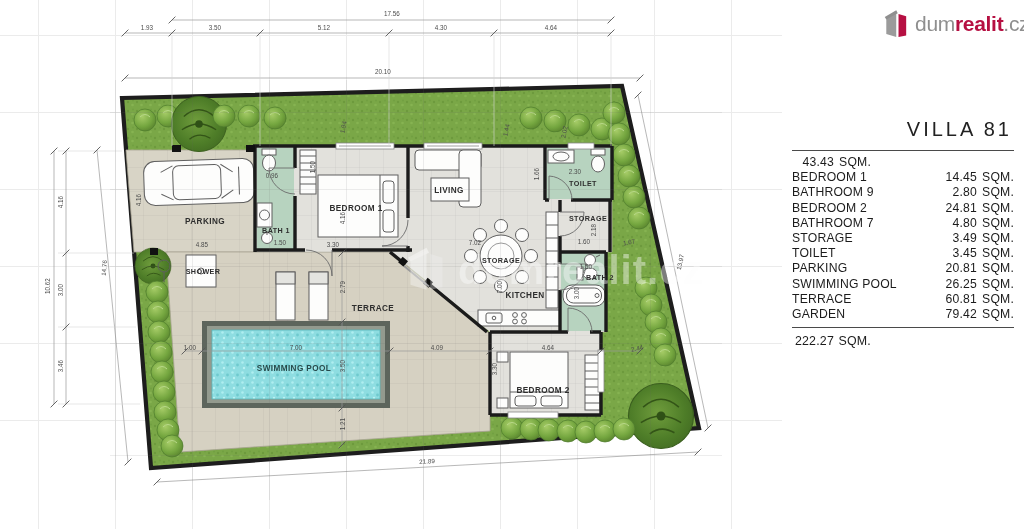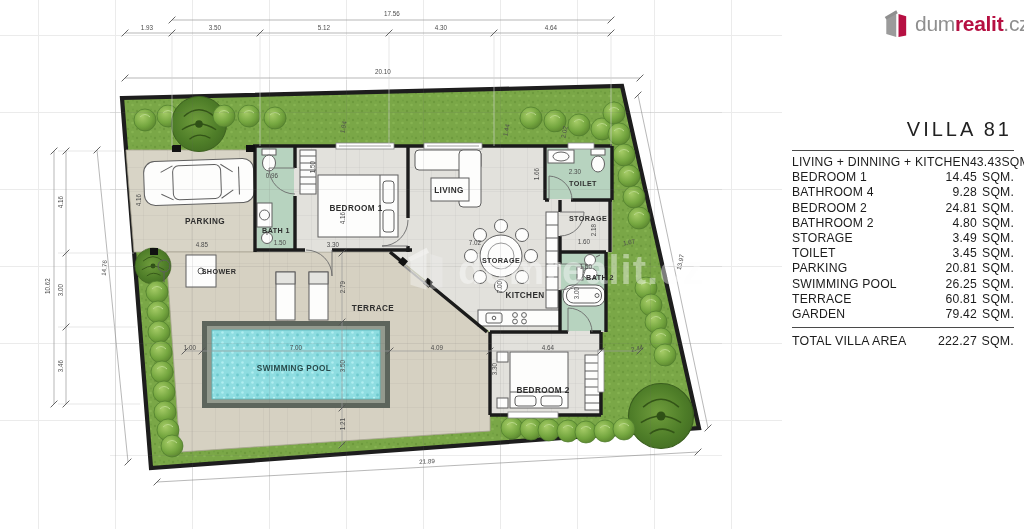--- a/index.html
+++ b/index.html
@@ -363,21 +363,21 @@
 <div id="labels">
       <span class="room-label" style="left: 205px; top: 221px;">PARKING</span>
       <span class="room-label small" style="left: 276px; top: 230px;">BATH 1</span>
       <span class="room-label" style="left: 356px; top: 208px;">BEDROOM 1</span>
       <span class="room-label" style="left: 449px; top: 190px;">LIVING</span>
       <span class="room-label small" style="left: 583px; top: 183px;">TOILET</span>
       <span class="room-label small" style="left: 588px; top: 218px;">STORAGE</span>
       <span class="room-label small" style="left: 501px; top: 260px;">STORAGE</span>
       <span class="room-label" style="left: 525px; top: 295px;">KITCHEN</span>
       <span class="room-label small" style="left: 589px; top: 277px; padding-left: 22px;">BATH 2</span>
-      <span class="room-label small" style="left: 203px; top: 271px; margin-left: 16px;">SHOWER</span>
+      <span class="room-label small" style="left: 203px; top: 271px;">SHOWER</span>
       <span class="room-label" style="left: 373px; top: 308px;">TERRACE</span>
       <span class="room-label pool" style="left: 294px; top: 368px;">SWIMMING POOL</span>
       <span class="room-label" style="left: 543px; top: 390px;">BEDROOM 2</span>
       <span class="dim" style="left: 392px; top: 13px;">17.56</span>
       <span class="dim" style="left: 147px; top: 27px;">1.93</span>
       <span class="dim" style="left: 215px; top: 27px;">3.50</span>
       <span class="dim" style="left: 324px; top: 27px;">5.12</span>
       <span class="dim" style="left: 441px; top: 27px;">4.30</span>
       <span class="dim" style="left: 551px; top: 27px;">4.64</span>
       <span class="dim" style="left: 383px; top: 71px;">20.10</span>
@@ -425,41 +425,40 @@
     <polygon points="1,11 16,2 18,6 3,14" fill="#8f8f8f"></polygon>
   </svg>
   <span class="logo-text"><span>dum</span><b>realit</b><span>.cz</span></span>
 </div>
 
 <div id="legend">
   <div class="title">VILLA  81</div>
   <div class="rule"></div>
   <div class="rows" id="legend-rows">
         <div class="lrow">
-          <span class="lab">LIVING + DINNING + KITCHEN</span>
           <span class="val">43.43</span>
           <span class="unit">SQM.</span>
         </div>
         <div class="lrow">
           <span class="lab">BEDROOM  1</span>
           <span class="val">14.45</span>
           <span class="unit">SQM.</span>
         </div>
         <div class="lrow">
-          <span class="lab">BATHROOM  4</span>
-          <span class="val">9.28</span>
+          <span class="lab">BATHROOM  9</span>
+          <span class="val">2.80</span>
           <span class="unit">SQM.</span>
         </div>
         <div class="lrow">
           <span class="lab">BEDROOM  2</span>
           <span class="val">24.81</span>
           <span class="unit">SQM.</span>
         </div>
         <div class="lrow">
-          <span class="lab">BATHROOM  2</span>
+          <span class="lab">BATHROOM  7</span>
           <span class="val">4.80</span>
           <span class="unit">SQM.</span>
         </div>
         <div class="lrow">
           <span class="lab">STORAGE</span>
           <span class="val">3.49</span>
           <span class="unit">SQM.</span>
         </div>
         <div class="lrow">
           <span class="lab">TOILET</span>
@@ -482,19 +481,18 @@
           <span class="unit">SQM.</span>
         </div>
         <div class="lrow">
           <span class="lab">GARDEN</span>
           <span class="val">79.42</span>
           <span class="unit">SQM.</span>
         </div>
       </div>
   <div class="rule"></div>
   <div class="lrow total">
-    <span class="lab">TOTAL  VILLA  AREA</span>
     <span class="val">222.27</span>
     <span class="unit">SQM.</span>
   </div>
 </div>
 
 </div>
 
 </body></html>

